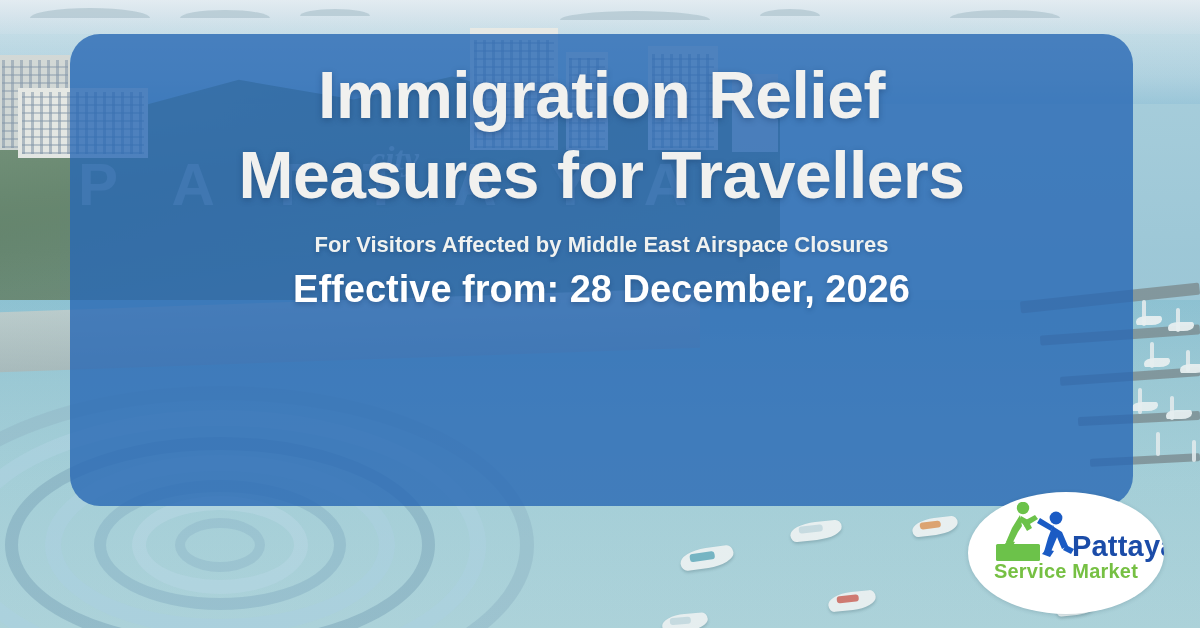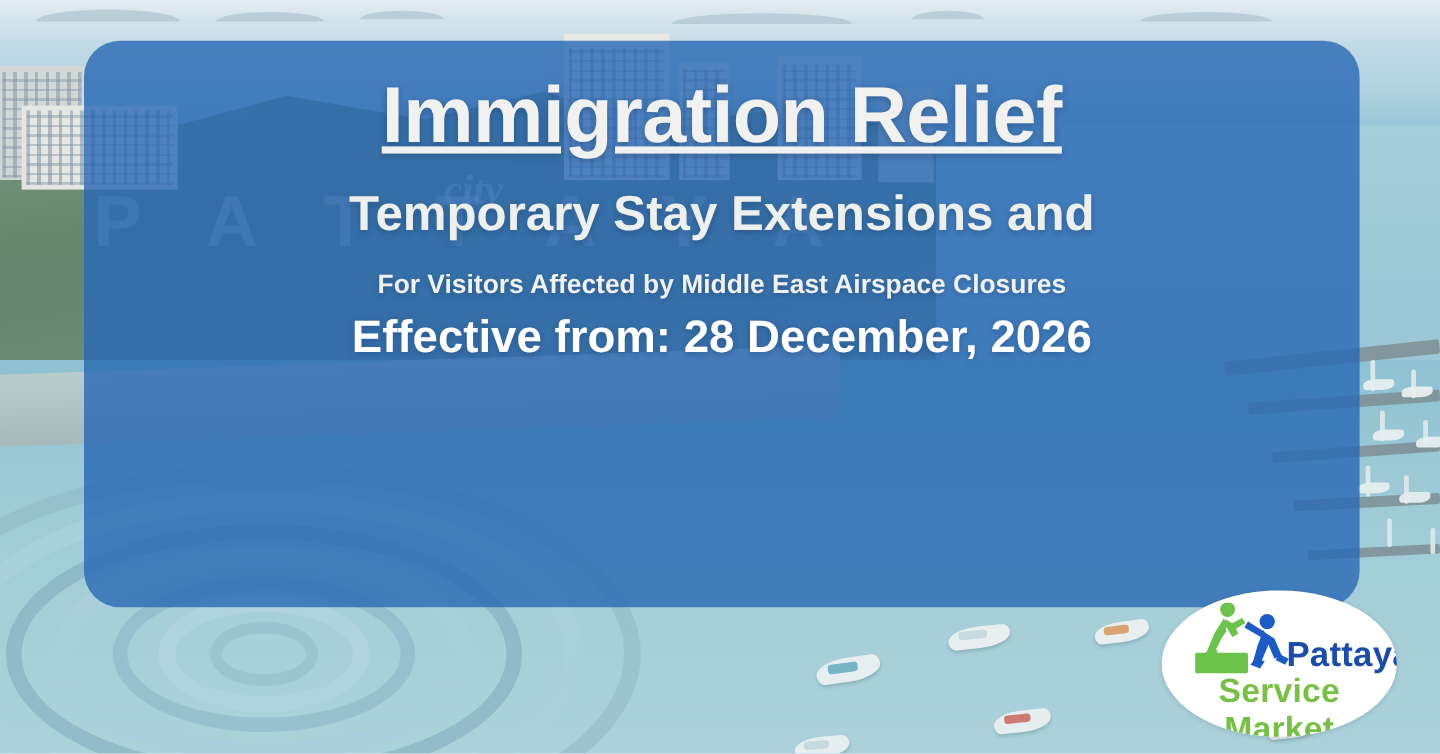--- a/index.html
+++ b/index.html
@@ -195,21 +195,20 @@
   .title-line {
     color: #f1f1ef;
     font-weight: 700;
     font-size: 66px;
     line-height: 1.03;
     letter-spacing: -0.5px;
     text-align: center;
     white-space: nowrap;
     text-shadow: 0 2px 6px rgba(14,44,84,.35);
     font-family: "Liberation Sans", sans-serif;
-    text-decoration: underline;
   }
   .title-line.l2 { margin-top: 12px; }
 
   .subtitle-line {
     color: #eef0ee;
     font-weight: 700;
     font-size: 41px;
     line-height: 1.12;
     text-align: center;
     white-space: nowrap;
@@ -267,21 +266,21 @@
     color: #1b4ca8;
     letter-spacing: .2px;
     font-family: "Liberation Sans", sans-serif;
   }
   .logo-word-service {
     position: absolute;
     left: 18px;
     top: 68px;
     width: 160px;
     text-align: center;
-    font-size: 28px;
+    font-size: 20px;
     font-weight: 700;
     color: #76c043;
     letter-spacing: .2px;
     font-family: "Liberation Sans", sans-serif;
   }
 </style>
 </head>
 <body>
 
 <div class="canvas">
@@ -363,22 +362,22 @@
     <div class="boat orange" style="left:912px;  top:518px; width:46px; height:17px; transform:rotate(-7deg);"></div>
     <div class="boat red" style="left:828px;  top:592px; width:48px; height:18px; transform:rotate(-6deg);"></div>
     <div class="boat" style="left:662px;  top:614px; width:46px; height:17px; transform:rotate(-5deg);"></div>
     <div class="boat" style="left:1056px; top:600px; width:40px; height:15px; transform:rotate(-6deg);"></div>
 
     <div class="grade"></div>
   </div>
 
   <div class="overlay-panel">
     <div class="title-line l1">Immigration Relief</div>
-
-    <div class="subtitle-line s1">Temporary Stay Extensions and</div>
+    <div class="title-line l2">Measures for Travellers</div>
+
 
     <div class="audience-line">For Visitors Affected by Middle East Airspace Closures</div>
 
     <div class="effective-line">Effective from: 28 December, 2026</div>
   </div>
 
   <div class="logo">
     <svg class="logo-mark" viewBox="0 0 96 62">
 
       <rect x="8" y="42" width="44" height="17" rx="1.5" fill="#6CC24A"></rect>

